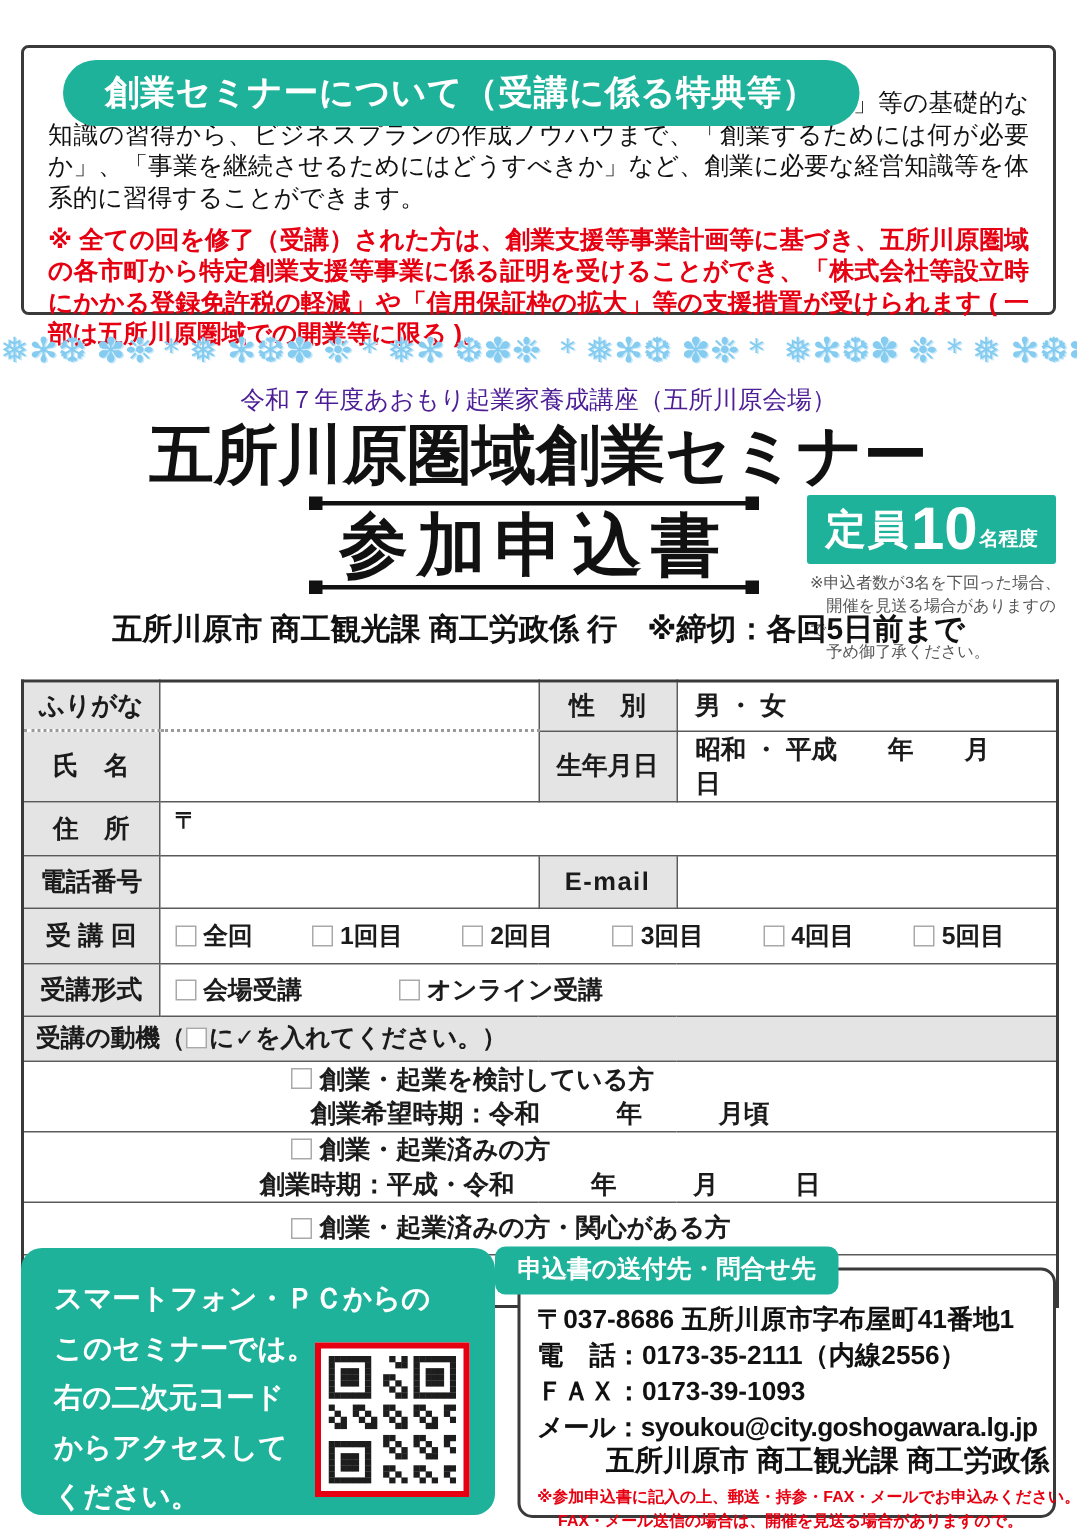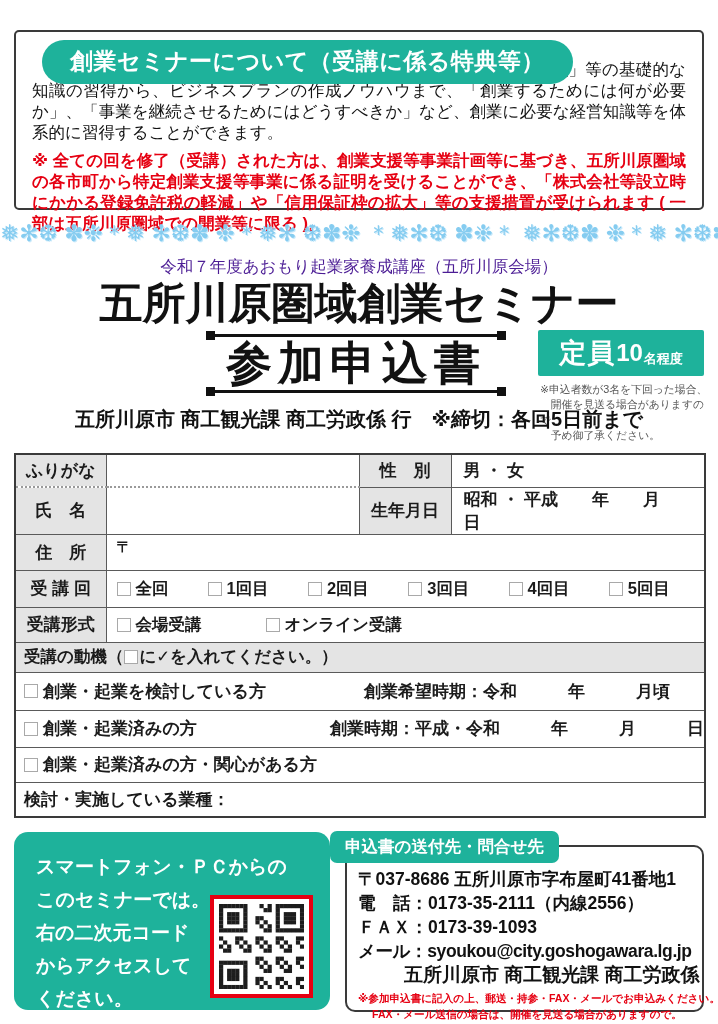--- a/index.html
+++ b/index.html
@@ -35,41 +35,41 @@
   .form-title-wrap{position:absolute;top:334px;left:208px;width:296px;}
   .rule{height:3px;background:#111;position:relative;}
   .rule::before,.rule::after{content:"";position:absolute;width:9px;height:9px;background:#111;top:-3px;}
   .rule::before{left:-2px;}
   .rule::after{right:-2px;}
   .form-title{text-align:center;font-size:46px;font-weight:bold;letter-spacing:6px;line-height:50px;padding:1px 0 2px;color:#111;}
 
   .badge{position:absolute;left:538px;top:330px;width:166px;height:46px;background:var(--teal);
     color:#fff;display:flex;align-items:center;justify-content:center;border-radius:2px;}
   .badge .b1{font-size:27px;font-weight:bold;letter-spacing:1px;}
-  .badge .b2{font-size:24px;font-weight:bold;line-height:1;margin:0 1px;}
+  .badge .b2{font-size:40px;font-weight:bold;line-height:1;margin:0 1px;}
   .badge .b3{font-size:13px;font-weight:bold;align-self:flex-end;margin-bottom:8px;}
   .badge-note{position:absolute;left:540px;top:382px;width:170px;font-size:10.8px;line-height:1.42;color:#555;}
 
   .recipient{position:absolute;top:406px;left:0;width:100%;text-align:center;font-size:20px;font-weight:bold;color:#111;}
 
   
   table.form-table{position:absolute;left:14px;top:453px;width:690px;border-collapse:collapse;table-layout:fixed;
     border:2px solid var(--border-dark);font-weight:bold;}
   .form-table td{border:1px solid #5a5a5a;font-size:17px;vertical-align:middle;overflow:hidden;}
   .form-table td.lbl{background:var(--label-bg);text-align:center;padding:0 2px;}
   .form-table td.val{padding-left:12px;}
   .form-table tr.r-furigana td.dot{border-bottom:2px dotted #9a9a9a;}
   .form-table td.addr{vertical-align:top;padding:3px 0 0 10px;font-size:15px;}
   .cb{display:inline-block;width:14px;height:14px;border:1.5px solid #a9a9a9;background:#fff;
     vertical-align:-2px;margin-right:5px;flex:none;}
   .opt{display:inline-flex;align-items:center;font-size:16.5px;white-space:nowrap;}
   .opts6{display:flex;justify-content:space-between;padding:0 34px 0 10px;}
   .opts2{display:flex;gap:64px;padding-left:10px;}
   td.motive-head{background:var(--label-bg);padding-left:8px;font-size:16.5px;}
-  .mrow{display:flex;align-items:center;}
+  .mrow{display:flex;align-items:center;flex-direction:column;}
   .mleft{width:348px;padding-left:8px;}
   .mright{flex:1;font-size:17px;white-space:nowrap;}
   td.industry{padding-left:8px;}
 
   
   .qr-panel{position:absolute;left:14px;top:832px;width:316px;height:178px;background:var(--teal);
     border-radius:14px;color:#fff;}
   .qr-text{position:absolute;left:22px;top:18px;font-size:19px;font-weight:bold;line-height:33px;white-space:nowrap;}
   .qr-frame{position:absolute;right:17px;bottom:12px;width:103px;height:103px;background:#fff;
     border:4px solid var(--red);padding:5px;}
@@ -133,20 +133,26 @@
     </tr>
     <tr style="height:32px;">
       <td class="lbl">氏　名</td>
       <td></td>
       <td class="lbl">生年月日</td>
       <td class="val">昭和 ・ 平成　　年　　月　　日</td>
     </tr>
     <tr style="height:36px;">
       <td class="lbl">住　所</td>
       <td colspan="3" class="addr">〒</td>
+    </tr>
+    <tr style="height:35px;">
+      <td class="lbl">電話番号</td>
+      <td></td>
+      <td class="lbl" style="letter-spacing:1px;">E-mail</td>
+      <td></td>
     </tr>
     <tr style="height:37px;">
       <td class="lbl">受 講 回</td>
       <td colspan="3">
         <div class="opts6">
           <span class="opt">
                 <span class="cb"></span>
                 <span>全回</span>
               </span>
           <span class="opt">

